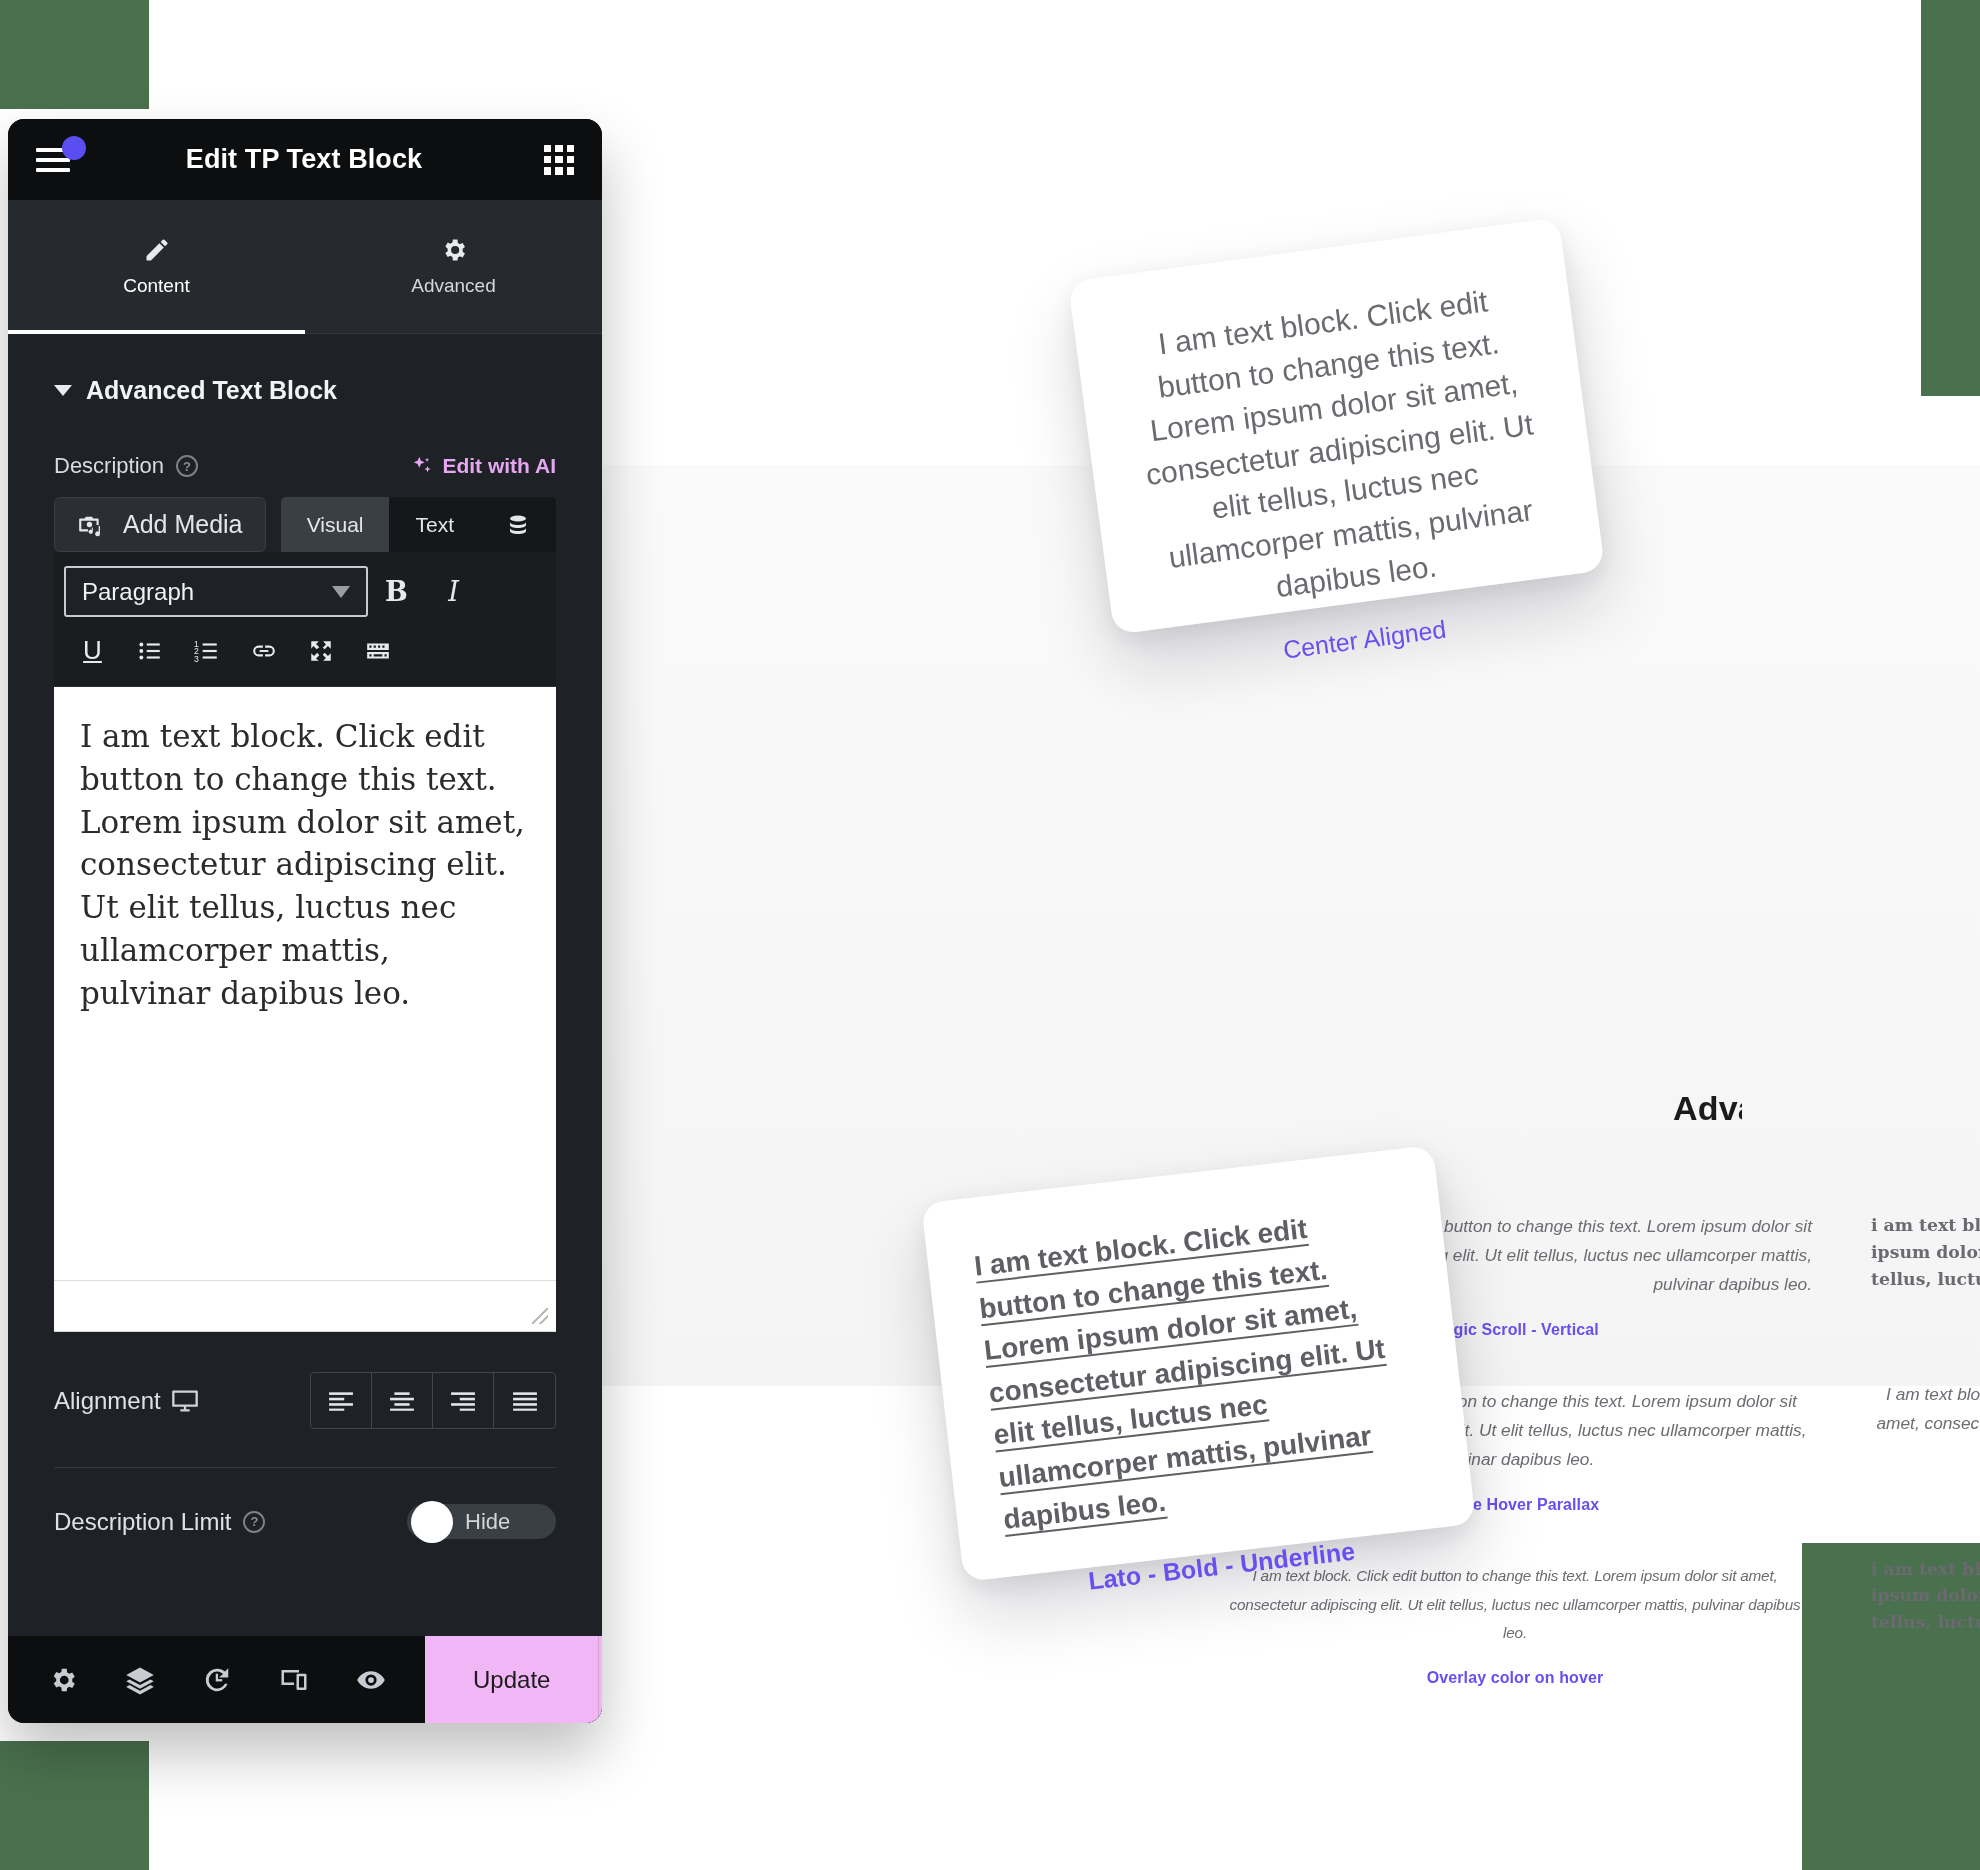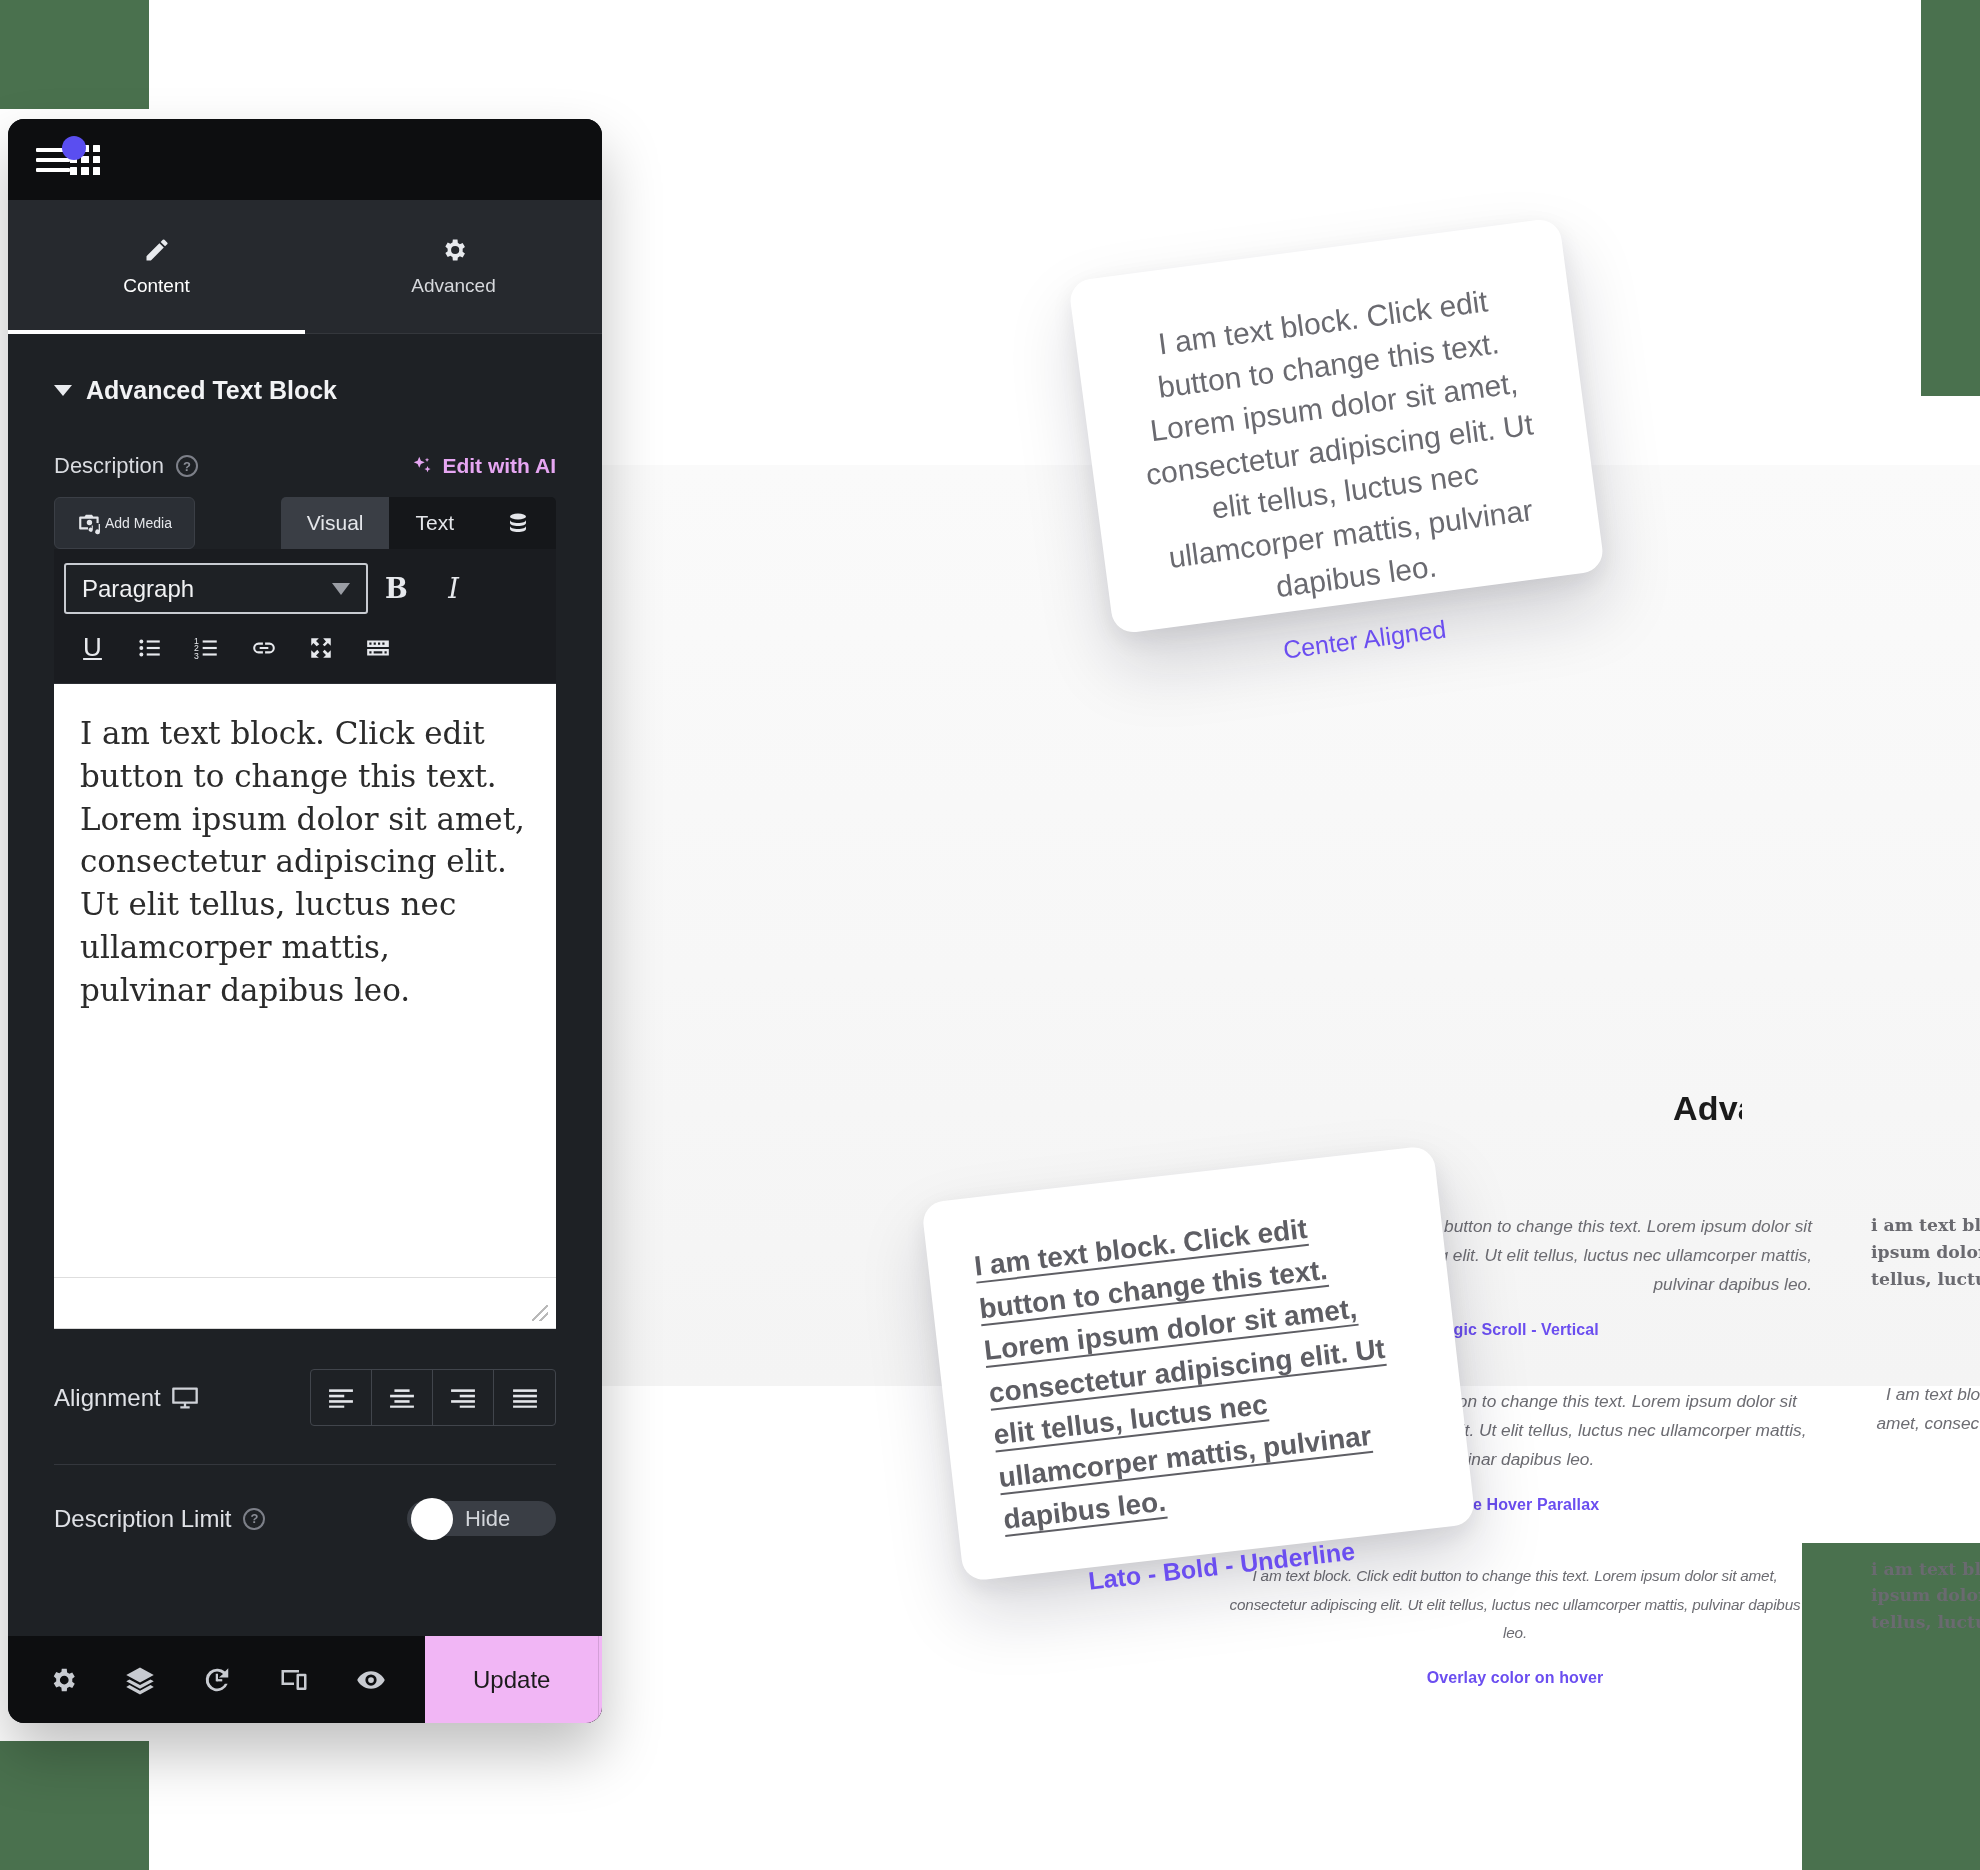--- a/index.html
+++ b/index.html
@@ -135,22 +135,22 @@
   .help-icon {
     width: 22px; height: 22px; border: 2px solid #7d8089; border-radius: 50%;
     color: #8a8d96; font-size: 13px; display: flex; align-items: center; justify-content: center;
     font-weight: 700;
   }
   #edit-ai { display: flex; align-items: center; gap: 9px; color: #e6a6f2; font-size: 21px; font-weight: 600; cursor: pointer; }
   #sparkle-icon { width: 22px; height: 22px; fill: #e6a6f2; }
 
   #media-row { display: flex; align-items: stretch; gap: 0; padding: 18px 46px 0 46px; justify-content: space-between; }
   #add-media-btn {
-    display: flex; align-items: center; gap: 2px; background: #2b2f35; border: 1px solid #3b3f46;
-    border-radius: 6px; padding: 12px 22px; color: #e4e6ea; font-size: 14px; cursor: pointer;
+    display: flex; align-items: center; gap: 20px; background: #2b2f35; border: 1px solid #3b3f46;
+    border-radius: 6px; padding: 12px 22px; color: #e4e6ea; font-size: 25px; cursor: pointer;
   }
   #media-icon { width: 26px; height: 26px; fill: #e4e6ea; }
   #mode-tabs { display: flex; border-radius: 5px 5px 0 0; overflow: hidden; }
   .mode-tab {
     padding: 14px 26px; font-size: 21px; color: #e4e6ea; background: #15171a; cursor: pointer;
     display: flex; align-items: center; justify-content: center;
   }
   .mode-tab.active { background: #3a3e45; }
   #db-icon { width: 24px; height: 24px; fill: #e4e6ea; }
 
@@ -289,20 +289,21 @@
 
   <div id="editor-panel">
 
     <div id="panel-header">
       <div id="hamburger-icon">
         <span></span>
           <span></span>
           <span></span>
       </div>
       <div id="notify-dot"></div>
+      <div id="panel-title">Edit TP Text Block</div>
       <div id="apps-grid-icon">
         <i></i>
           <i></i>
           <i></i>
           <i></i>
           <i></i>
           <i></i>
           <i></i>
           <i></i>
           <i></i>

